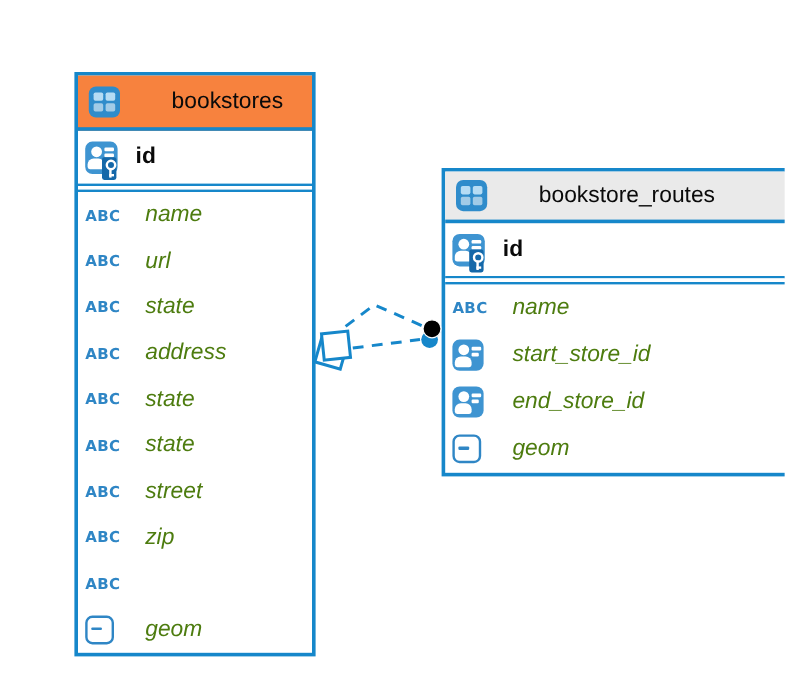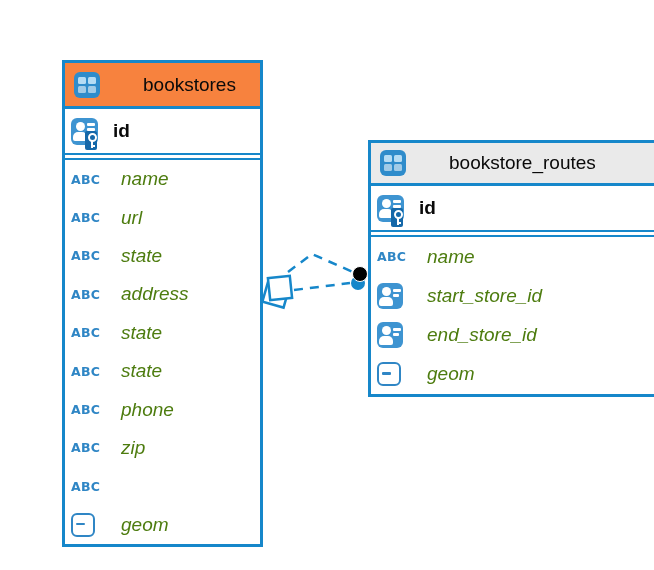--- a/index.html
+++ b/index.html
@@ -131,21 +131,21 @@
       <div class="row">
         <span class="icon-slot">
             <span class="abc">ABC</span>
           </span>
         <span class="col-label">state</span>
       </div>
       <div class="row">
         <span class="icon-slot">
             <span class="abc">ABC</span>
           </span>
-        <span class="col-label">phone</span>
+        <span class="col-label">street</span>
       </div>
       <div class="row">
         <span class="icon-slot">
             <span class="abc">ABC</span>
           </span>
         <span class="col-label">zip</span>
       </div>
       <div class="row">
         <span class="icon-slot">
             <span class="abc">ABC</span>

